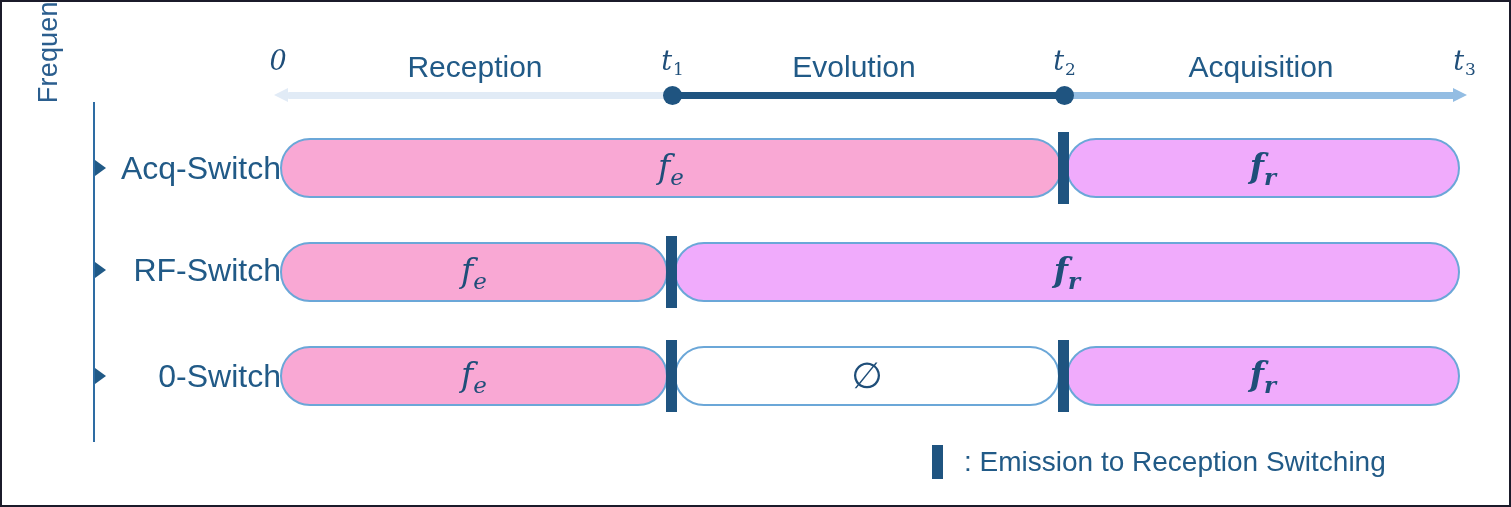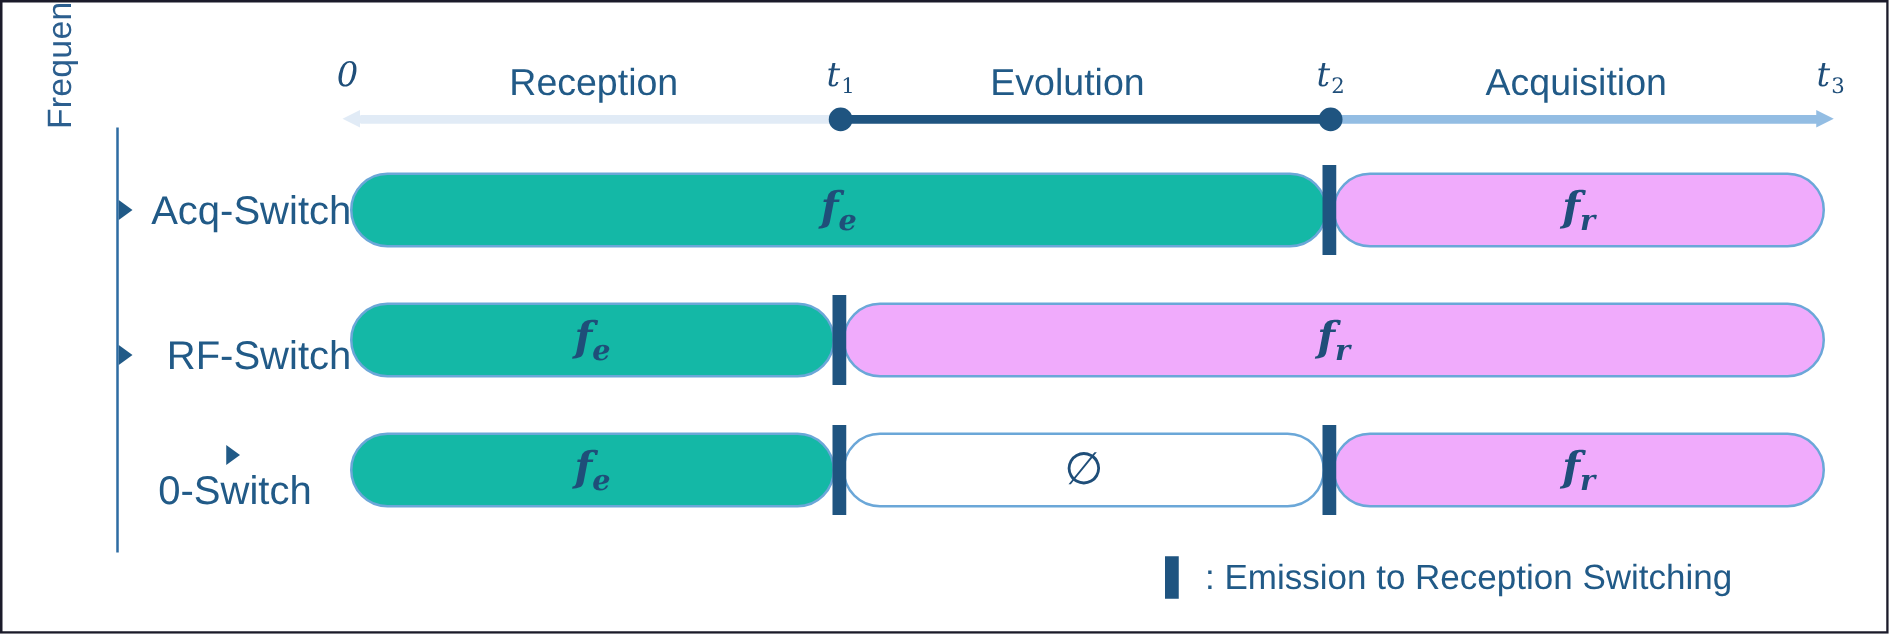--- a/index.html
+++ b/index.html
@@ -139,21 +139,21 @@
   .pill {
     position: absolute;
     height: 60px;
     border: 2px solid #6ba7d8;
     border-radius: 32px;
     box-sizing: border-box;
     display: flex;
     align-items: center;
     justify-content: center;
   }
-  .pill.fill-light { background: #14b8a6; font-weight: bold; }
+  .pill.fill-light { background: #f9a8d4; }
   .pill.fill-mid   { background: #f0abfc; font-weight: bold; }
   .pill.fill-none  { background: #ffffff; }
 
   .pill-label {
     color: #1f4e79;
     font-family: "DejaVu Serif", serif;
     font-style: italic;
     font-size: 33px;
     line-height: 38px;
     white-space: nowrap;
@@ -244,33 +244,33 @@
     <div class="row-label-text">Acq-Switch</div>
   </div>
   <div class="pill fill-light" style="left:278px; top:136px; width:782px;">
     <span class="pill-label"><span>f</span><sub>e</sub></span>
   </div>
   <div class="pill fill-mid" style="left:1064px; top:136px; width:394px;">
     <span class="pill-label"><span>f</span><sub>r</sub></span>
   </div>
   <div class="switch-bar" style="left:1056px; top:130px; height:72px;"></div>
 
-  <div class="row-label-wrap" style="top:262px;">
+  <div class="row-label-wrap" style="top:248px;">
     <div class="tick-tri"></div>
     <div class="row-label-text">RF-Switch</div>
   </div>
   <div class="pill fill-light" style="left:278px; top:240px; width:388px;">
     <span class="pill-label"><span>f</span><sub>e</sub></span>
   </div>
   <div class="pill fill-mid" style="left:672px; top:240px; width:786px;">
     <span class="pill-label"><span>f</span><sub>r</sub></span>
   </div>
   <div class="switch-bar" style="left:664px; top:234px; height:72px;"></div>
 
-  <div class="row-label-wrap" style="top:354px;flex-direction:column;">
+  <div class="row-label-wrap" style="top:354px;">
     <div class="tick-tri"></div>
     <div class="row-label-text">0-Switch</div>
   </div>
   <div class="pill fill-light" style="left:278px; top:344px; width:388px;">
     <span class="pill-label"><span>f</span><sub>e</sub></span>
   </div>
   <div class="pill fill-none" style="left:672px; top:344px; width:386px;">
     <span class="pill-label sym">∅</span>
   </div>
   <div class="pill fill-mid" style="left:1064px; top:344px; width:394px;">

